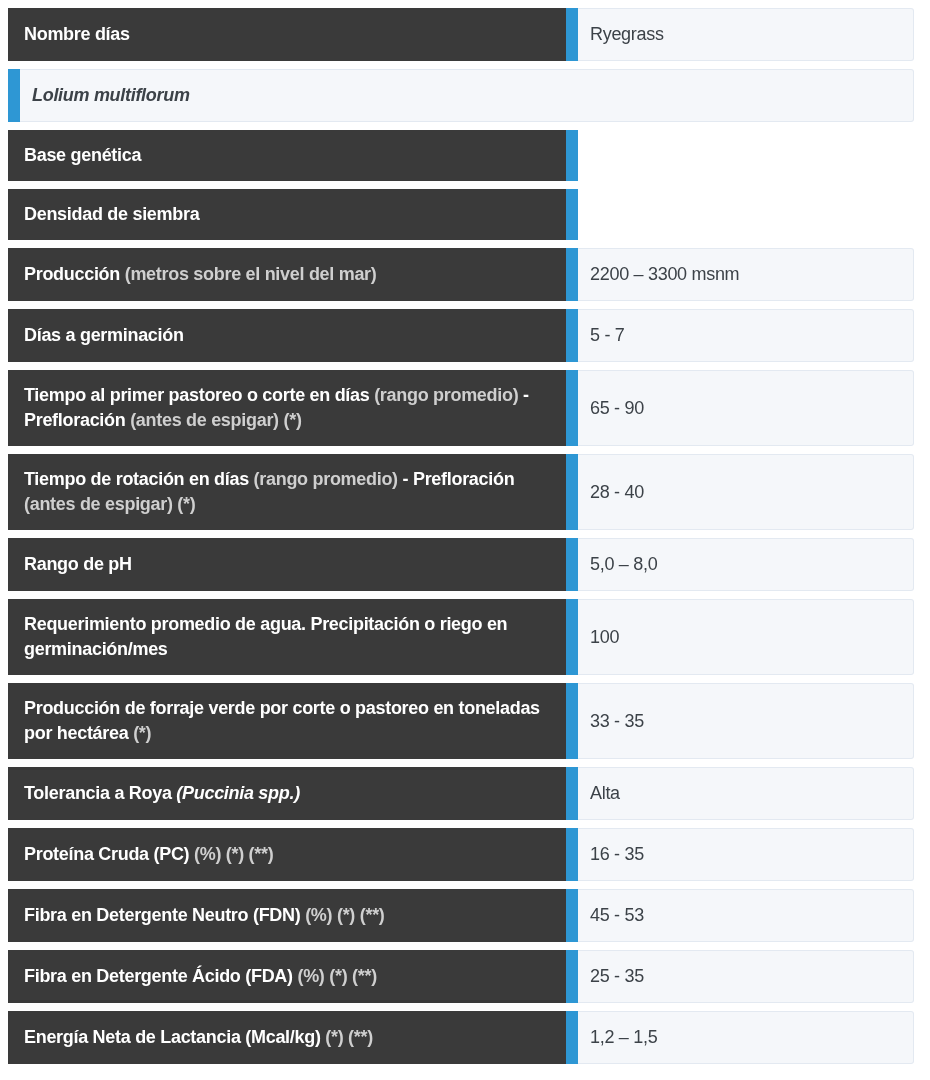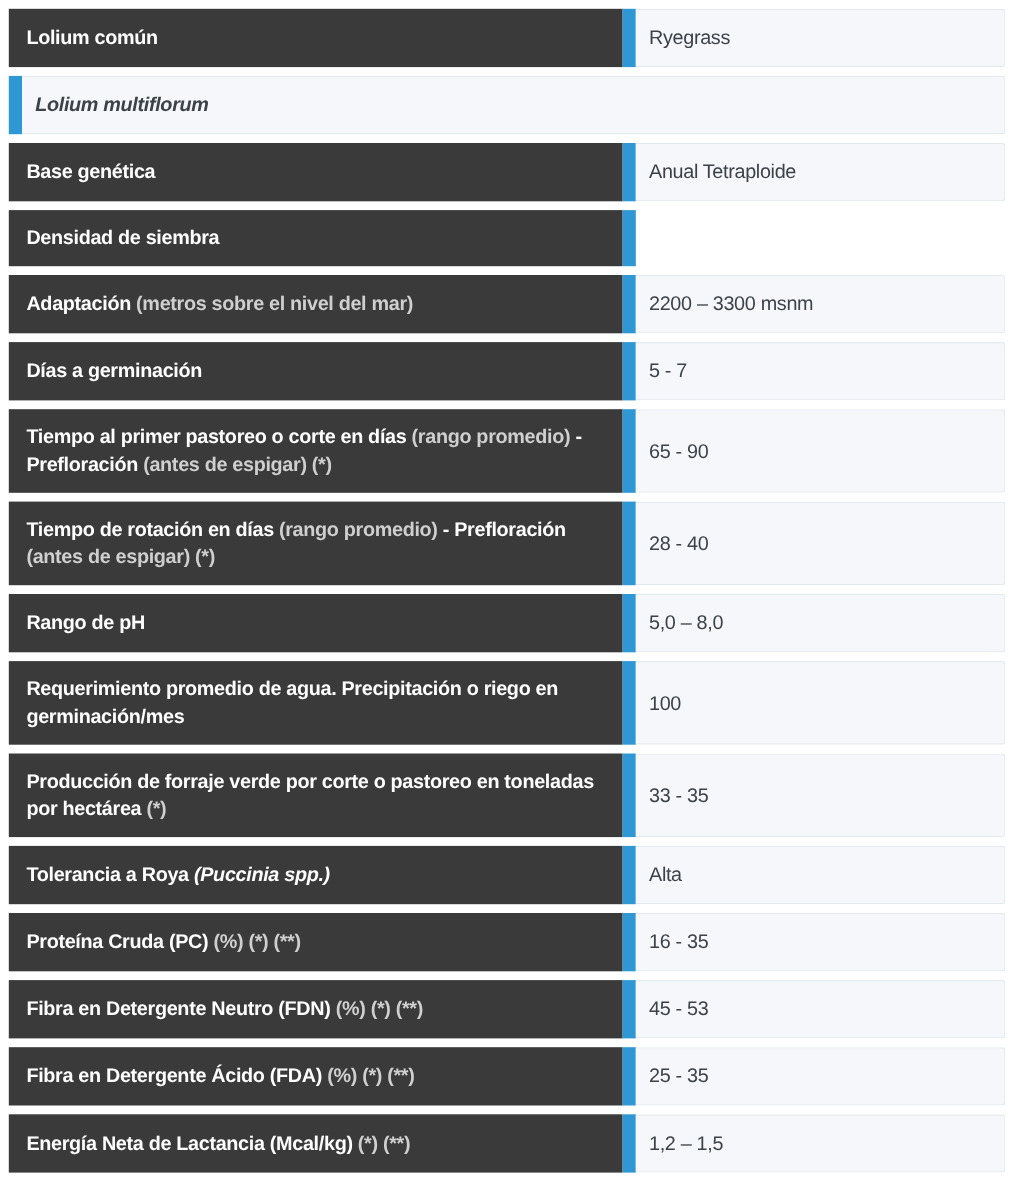--- a/index.html
+++ b/index.html
@@ -62,51 +62,48 @@
     letter-spacing:-0.3px;
     color:var(--value-text);
   }
 </style>
 </head>
 <body>
 
 <div class="spec-table">
     <div class="row">
       <div class="label-cell">
-        <div><span class="b">Lolium común</span></div>
+        <div><span class="b">Nombre días</span></div>
       </div>
       <div class="accent"></div>
       <div class="value-cell">
         <span>Ryegrass</span>
       </div>
     </div>
     <div class="row">
       <div class="accent"></div>
       <div class="value-cell i">
         <span>Lolium multiflorum</span>
       </div>
     </div>
     <div class="row">
       <div class="label-cell">
         <div><span class="b">Base genética</span></div>
       </div>
       <div class="accent"></div>
-      <div class="value-cell">
-        <span>Anual Tetraploide</span>
-      </div>
     </div>
     <div class="row">
       <div class="label-cell">
         <div><span class="b">Densidad de siembra</span></div>
       </div>
       <div class="accent"></div>
     </div>
     <div class="row">
       <div class="label-cell">
-        <div><span class="b">Adaptación</span><span class="r"> (metros sobre el nivel del mar)</span></div>
+        <div><span class="b">Producción</span><span class="r"> (metros sobre el nivel del mar)</span></div>
       </div>
       <div class="accent"></div>
       <div class="value-cell">
         <span>2200 – 3300 msnm</span>
       </div>
     </div>
     <div class="row">
       <div class="label-cell">
         <div><span class="b">Días a germinación</span></div>
       </div>

